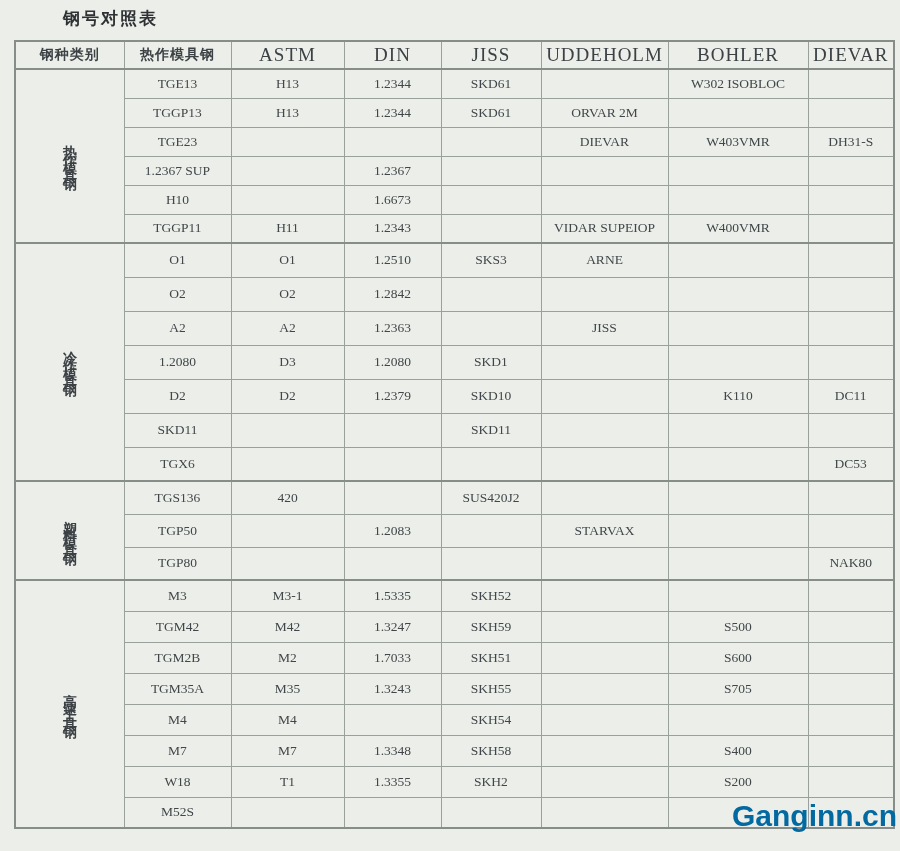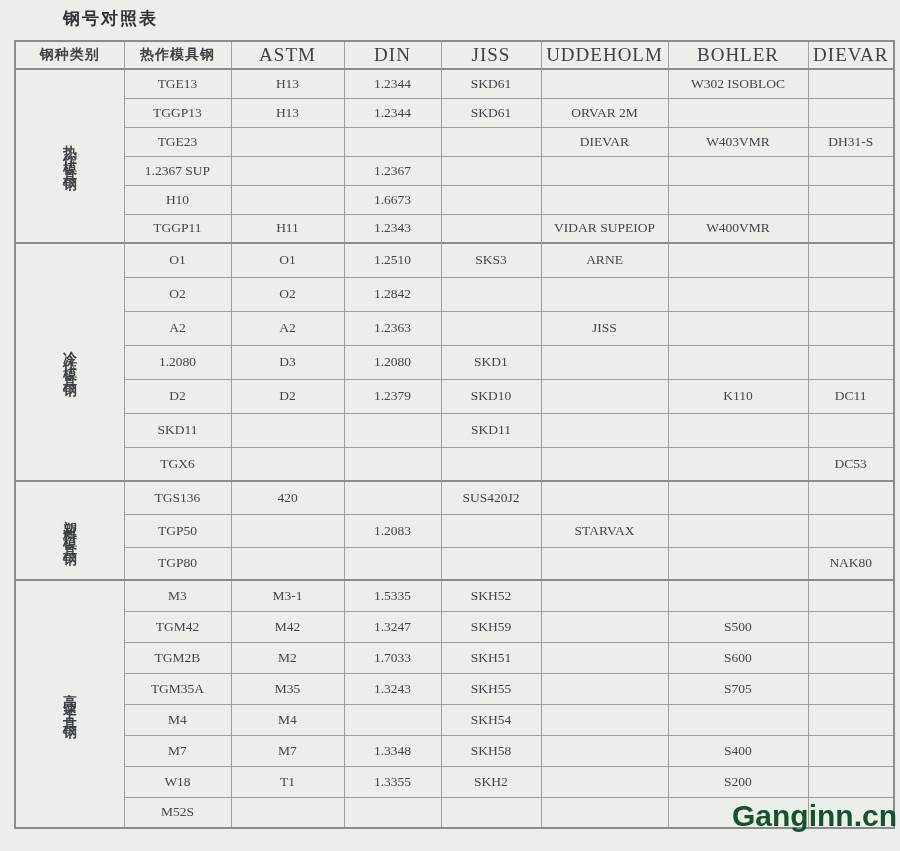--- a/index.html
+++ b/index.html
@@ -62,21 +62,21 @@
     text-orientation:upright;
     letter-spacing:8px;
     line-height:1.1;
   }
   .watermark{
     position:absolute;
     right:3px;top:799px;
     font-family:"Liberation Sans", sans-serif;
     font-weight:bold;
     font-size:30px;
-    color:#14532d;
+    color:#0369a1;
     letter-spacing:0px;
     z-index:5;
   }
 </style>
 </head>
 <body>
 
 <h1 class="title">钢号对照表</h1>
 
 <table class="steel" id="steel-table">

